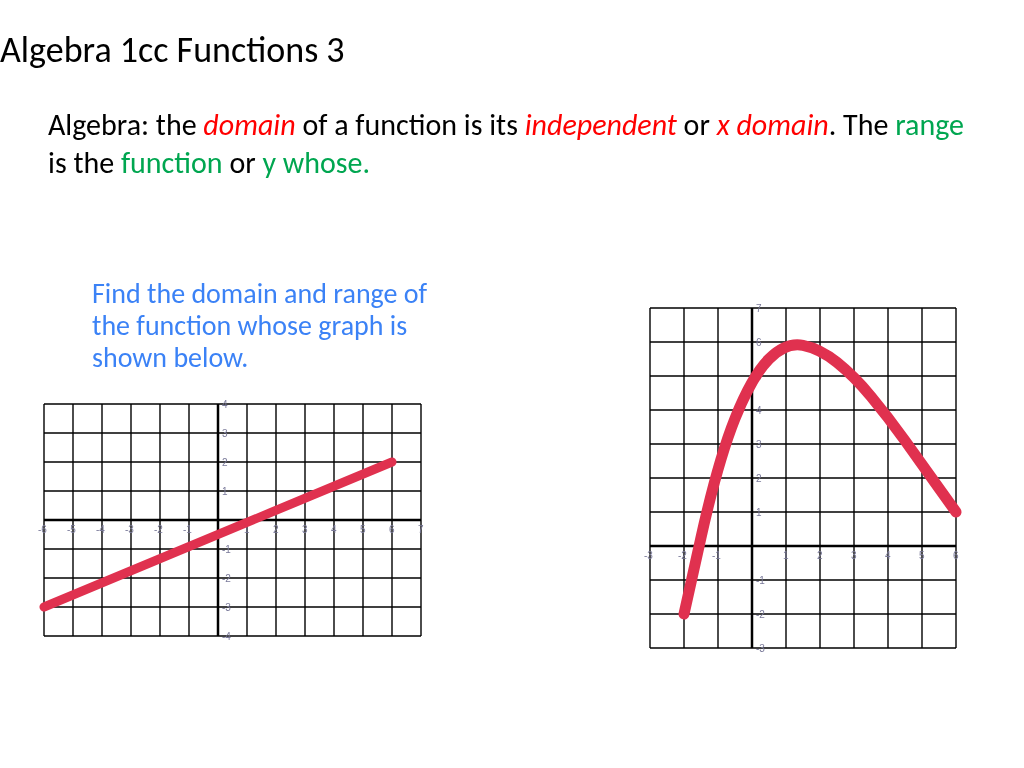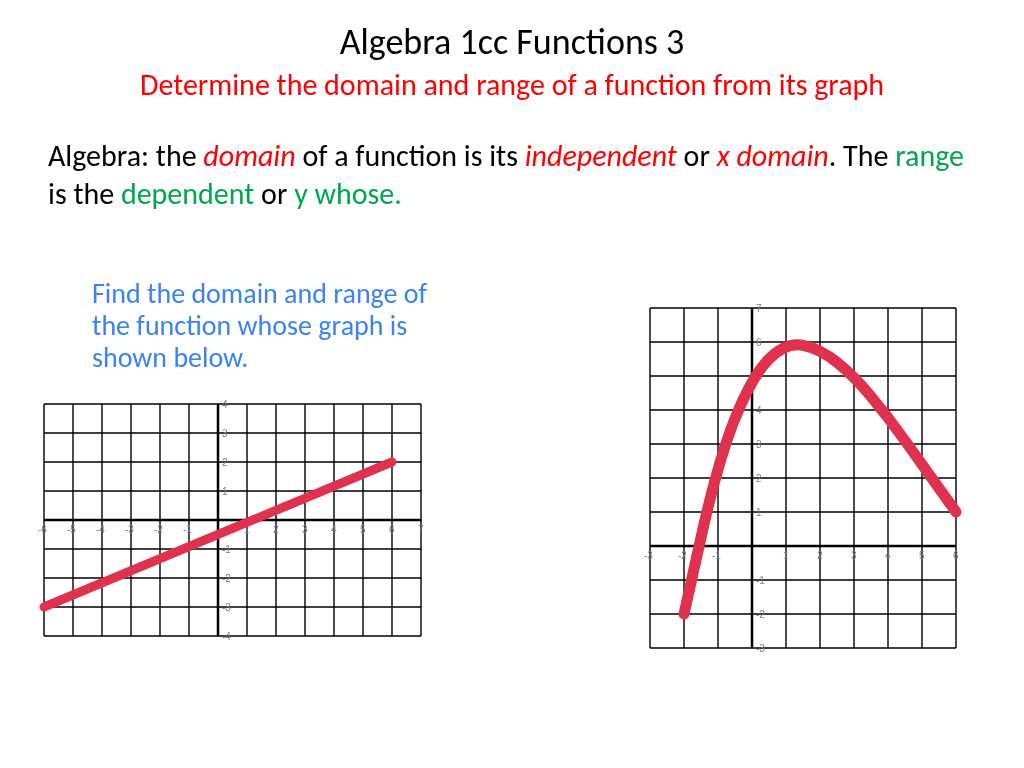--- a/index.html
+++ b/index.html
@@ -6,22 +6,22 @@
     margin: 0;
     padding: 0;
     width: 1024px;
     height: 768px;
     background: #ffffff;
     font-family: "Calibri", "Segoe UI", Arial, sans-serif;
     position: relative;
     overflow: hidden;
   }
   .title-block {
-    text-align: center;
-    padding-top: 20px;
+    text-align: left;
+    padding-top: 28px;
   }
   .title-main {
     font-size: 36px;
     color: #000;
     font-weight: 400;
   }
   .title-sub {
     font-size: 30px;
     color: #ff0000;
     font-weight: 400;
@@ -58,25 +58,24 @@
     font-family: Arial, sans-serif;
     font-size: 10px;
     fill: #7a7a9a;
   }
 </style>
 </head>
 <body>
 
 <div class="title-block">
   <div class="title-main">Algebra 1cc  Functions 3</div>
-  <div class="title-sub">Determine the domain and range of a function from its graph</div>
 </div>
 
 <div class="recall">
-  <span>Algebra: the </span><span class="red">domain</span><span> of a function is its </span><span class="red">independent</span><span> or </span><span class="red">x domain</span><span>.  The </span><span class="green">range</span><span> is the </span><span class="green">dependent</span><span> or </span><span class="green">y whose.</span>
+  <span>Algebra: the </span><span class="red">domain</span><span> of a function is its </span><span class="red">independent</span><span> or </span><span class="red">x domain</span><span>.  The </span><span class="green">range</span><span> is the </span><span class="green">function</span><span> or </span><span class="green">y whose.</span>
 </div>
 
 <div class="prompt">Find the domain and range of the function whose graph is shown below.</div>
 
 <div class="graph1-wrap">
   <svg id="graph1-svg" width="410" height="260">
       <line x1="8" y1="6" x2="8" y2="238" stroke="#000" stroke-width="1.4"></line>
       <line x1="37" y1="6" x2="37" y2="238" stroke="#000" stroke-width="1.4"></line>
       <line x1="66" y1="6" x2="66" y2="238" stroke="#000" stroke-width="1.4"></line>
       <line x1="95" y1="6" x2="95" y2="238" stroke="#000" stroke-width="1.4"></line>

